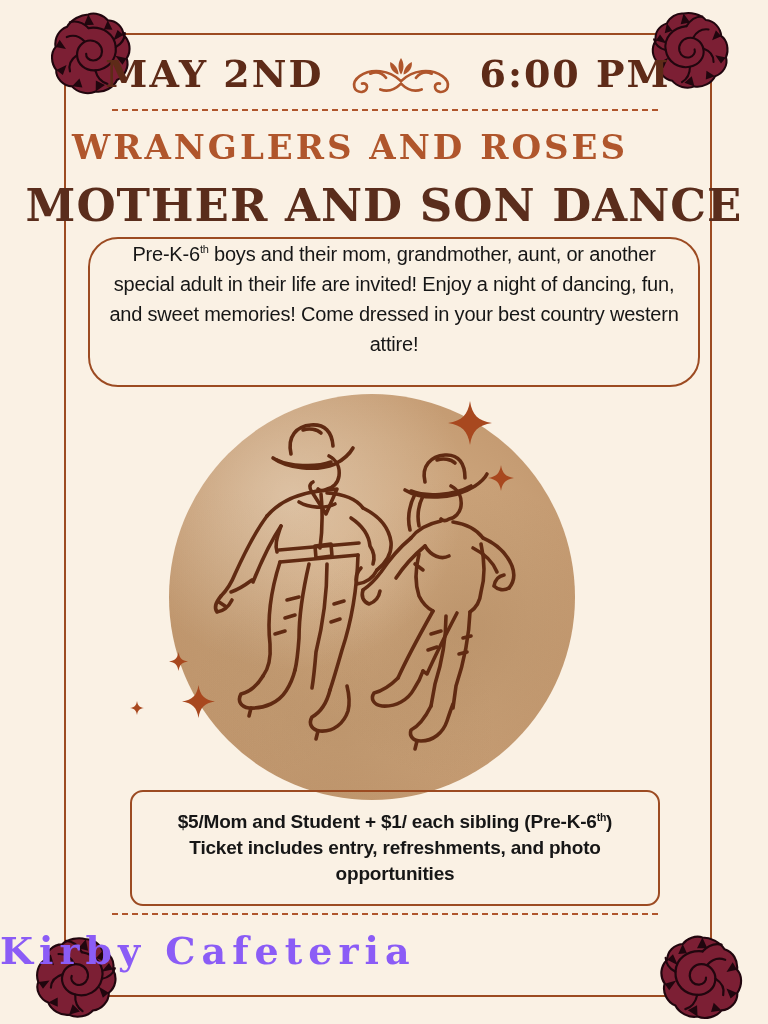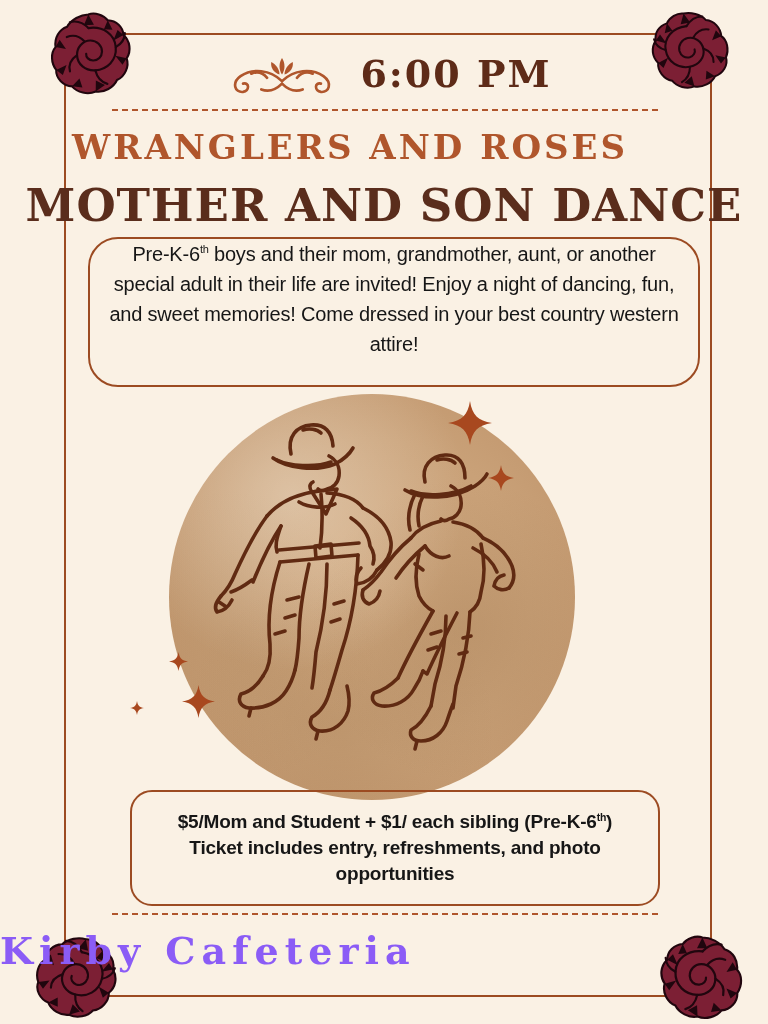--- a/index.html
+++ b/index.html
@@ -48,21 +48,21 @@
             radial-gradient(circle at 72% 58%, rgba(145,105,65,0.28) 0%, rgba(145,105,65,0) 40%),
             radial-gradient(circle at 42% 82%, rgba(145,105,65,0.22) 0%, rgba(145,105,65,0) 38%),
             radial-gradient(circle at 15% 60%, rgba(145,105,65,0.18) 0%, rgba(145,105,65,0) 35%),
             radial-gradient(circle, #d2ab82 0%, var(--circle-tan) 55%, #bd9168 100%);}
   .circle svg{position:absolute;inset:0;width:100%;height:100%;}
 
   .sparkle{position:absolute;}
   .sparkle svg{width:100%;height:100%;display:block;fill:var(--sparkle);}
 
   .price-box{position:absolute;left:130px;top:790px;width:530px;height:116px;
-             border:2.5px solid var(--frame-border);border-radius:22px;box-sizing:border-box;
+             border:2.5px solid var(--frame-border);border-radius:13px;box-sizing:border-box;
              display:flex;flex-direction:column;align-items:center;justify-content:center;
              padding:4px 4px;}
   .price-line{margin:0;text-align:center;font-weight:700;font-size:19px;line-height:26px;
               letter-spacing:-0.2px;color:var(--body-text);}
   .nowrap{white-space:nowrap;}
 
   .venue{position:absolute;top:928px;left:0;width:612px;
          font-size:38px;letter-spacing:6px;color:#8b5cf6;white-space:nowrap;}
 </style>
 </head>
@@ -122,20 +122,21 @@
         <use href="#rose"></use>
       </svg>
   </div>
   <div class="rose" style="left:655px;top:934px;width:90px;height:86px;transform:scaleX(-1) rotate(-6deg);">
     <svg viewBox="0 0 100 100">
         <use href="#rose"></use>
       </svg>
   </div>
 
   <div class="header-row">
+    <span class="western date-time">MAY 2ND</span>
     <svg class="flourish" viewBox="0 0 140 52">
         <use href="#flourish"></use>
       </svg>
     <span class="western date-time">6:00 PM</span>
   </div>
 
   <div class="dash dash-top"></div>
 
   <div class="subtitle western">WRANGLERS AND ROSES</div>
   <div class="title western">MOTHER AND SON DANCE</div>

